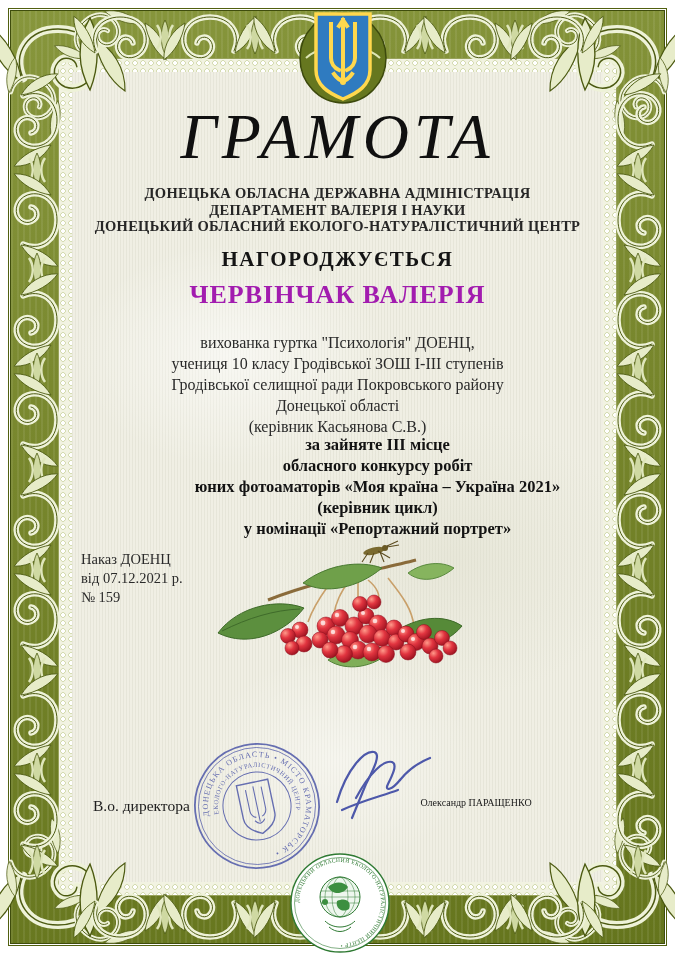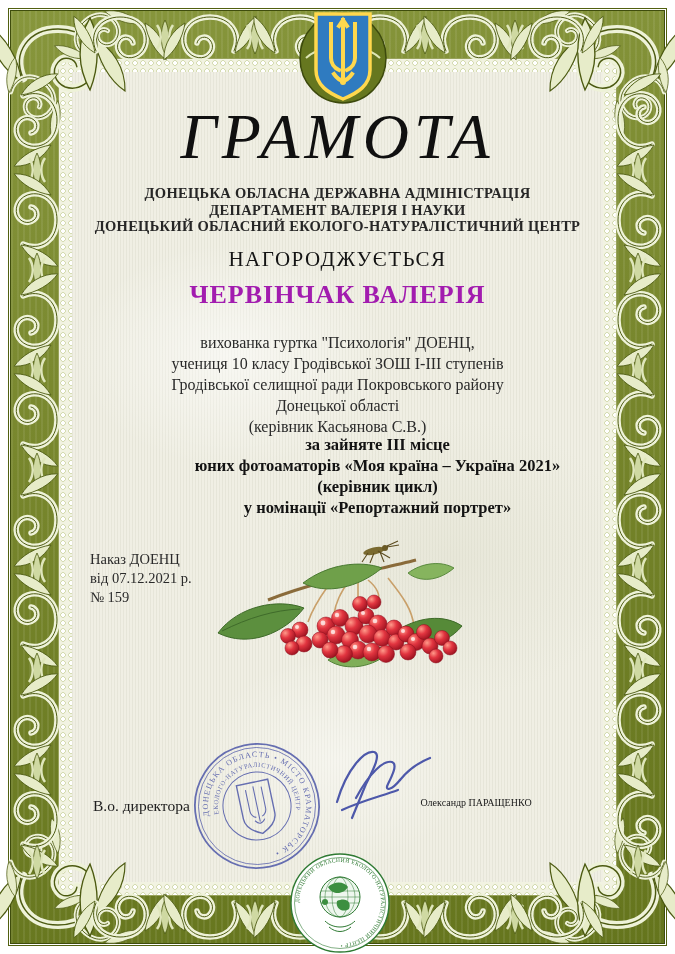--- a/index.html
+++ b/index.html
@@ -20,25 +20,25 @@
           radial-gradient(ellipse 220px 160px at 30% 35%, rgba(255,255,255,.55), rgba(255,255,255,0) 70%),
           radial-gradient(ellipse 260px 200px at 72% 60%, rgba(221,221,203,.45), rgba(0,0,0,0) 70%),
           radial-gradient(ellipse 200px 150px at 50% 85%, rgba(255,255,255,.4), rgba(255,255,255,0) 70%),
           repeating-linear-gradient(90deg, rgba(101,105,70,.07) 0 1px, rgba(0,0,0,0) 1px 3px),
           #f0efe4;}
   .border-art{position:absolute;left:0;top:0;z-index:3;pointer-events:none;}
   
   .tblock{position:absolute;left:60px;width:555px;text-align:center;z-index:2;}
   .title{top:100px;font-size:64px;font-style:italic;letter-spacing:5px;color:#101010;}
   .orgs{top:185px;font-size:14.5px;line-height:16.5px;letter-spacing:.3px;color:#262626;font-weight:bold;}
-  .awarded{top:247px;font-size:21px;font-weight:normal;letter-spacing:1.5px;color:#141414;text-align:center;}
+  .awarded{top:247px;font-size:21px;font-weight:bold;letter-spacing:1.5px;color:#141414;text-align:center;}
   .rname{top:280px;font-size:26px;font-weight:bold;letter-spacing:1px;color:#a21caf;}
   .details{top:332px;font-size:16px;line-height:21px;color:#2a2a2a;}
   .award{top:434px;font-size:16.5px;line-height:21px;font-weight:bold;color:#131313;padding-left:40px;}
-  .order{position:absolute;left:90px;top:550px;width:200px;font-size:14.5px;line-height:19px;
+  .order{position:absolute;left:81px;top:550px;width:200px;font-size:14.5px;line-height:19px;
          text-align:left;color:#2a2a2a;z-index:2;}
   .sig-role{position:absolute;left:93px;top:797px;font-size:15.5px;color:#202020;z-index:2;}
   .sig-name{position:absolute;left:370px;top:797px;width:212px;text-align:center;
             font-size:10px;color:#202020;z-index:2;}
   .tline{display:block;}
   
   .emblem{position:absolute;left:297px;top:8px;z-index:4;}
   .berries{position:absolute;left:208px;top:538px;z-index:2;}
   .stamp-blue{position:absolute;left:191px;top:740px;z-index:5;opacity:.92;transform:rotate(-12deg);}
   .signature{position:absolute;left:322px;top:738px;z-index:6;}
@@ -168,20 +168,21 @@
   <div class="tblock details">
     <span class="tline">вихованка гуртка "Психологія" ДОЕНЦ,</span>
     <span class="tline">учениця 10 класу Гродівської ЗОШ І-ІІІ ступенів</span>
     <span class="tline">Гродівської селищної ради Покровського району</span>
     <span class="tline">Донецької області</span>
     <span class="tline">(керівник Касьянова С.В.)</span>
   </div>
 
   <div class="tblock award">
     <span class="tline">за зайняте ІІІ місце</span>
+    <span class="tline">обласного конкурсу робіт</span>
     <span class="tline">юних фотоаматорів «Моя країна – Україна 2021»</span>
     <span class="tline">(керівник цикл)</span>
     <span class="tline">у номінації «Репортажний портрет»</span>
   </div>
 
   <div class="order">
     <span class="tline">Наказ ДОЕНЦ</span>
     <span class="tline">від 07.12.2021 р.</span>
     <span class="tline">№ 159</span>
   </div>

